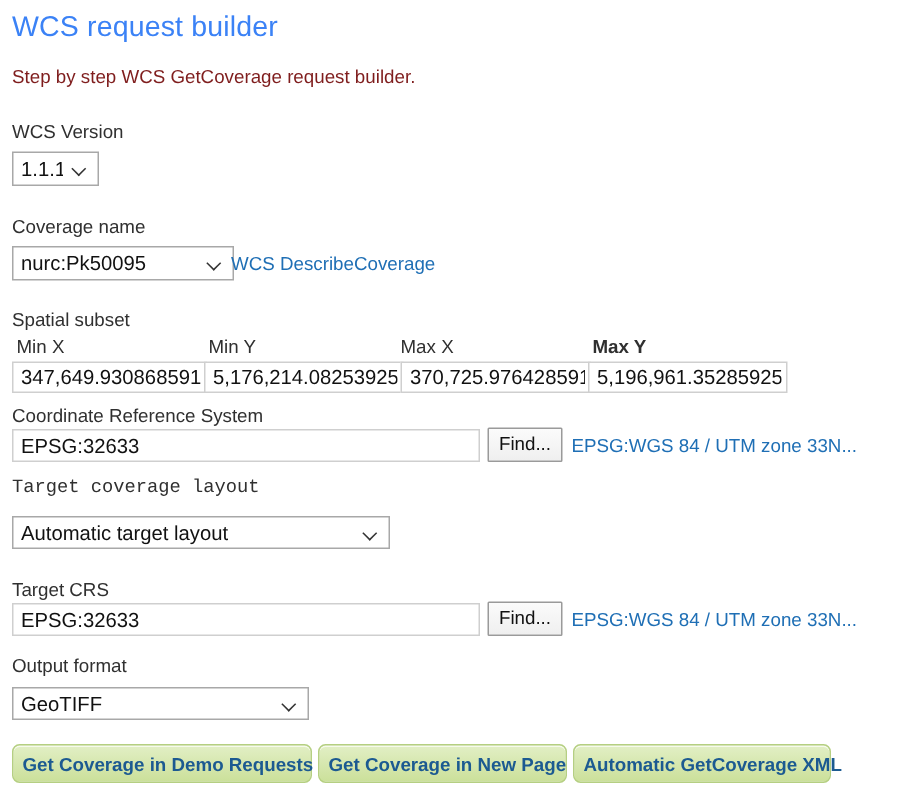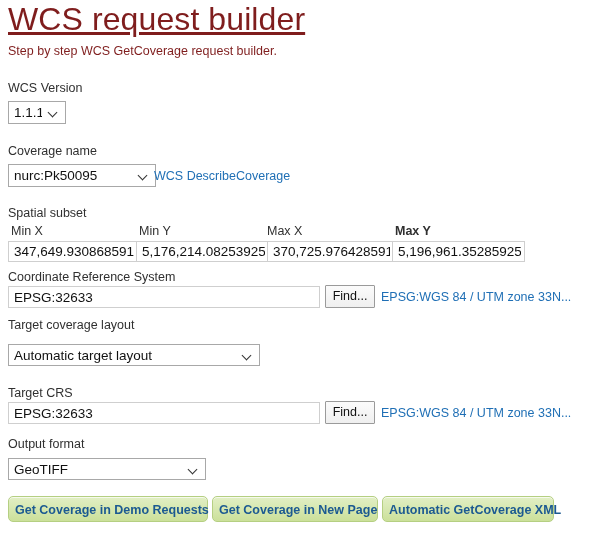--- a/index.html
+++ b/index.html
@@ -19,27 +19,26 @@
     position: relative;
     width: 600px;
     height: 540px;
     padding: 0;
     box-sizing: border-box;
   }
   .page-title {
     position: absolute;
     left: 8px;
     top: 4px;
-    font-size: 32px;
+    font-size: 19px;
     font-weight: normal;
-    color: #7f1d1d;
+    color: #3b82f6;
     letter-spacing: 0.1px;
     line-height: 30px;
     margin: 0;
-    text-decoration: underline;
   }
   .subtitle {
     position: absolute;
     left: 8px;
     top: 44px;
     font-size: 12.5px;
     color: #7f1d1d;
   }
   .field-label {
     position: absolute;
@@ -165,21 +164,21 @@
   <input class="ui-input" style="left: 8px; top: 241px; width: 130px; height: 21px;" value="347,649.93086859107">
   <input class="ui-input" style="left: 136px; top: 241px; width: 133px; height: 21px;" value="5,176,214.082539256">
   <input class="ui-input" style="left: 267px; top: 241px; width: 127px; height: 21px;" value="370,725.976428591">
   <input class="ui-input" style="left: 392px; top: 241px; width: 133px; height: 21px;" value="5,196,961.352859256">
 
   <div class="field-label" style="left:8px; top:270px;">Coordinate Reference System</div>
   <input class="ui-input" style="left: 8px; top: 286px; width: 312px; height: 22px;" value="EPSG:32633">
   <button class="find-btn" style="left:325px; top:285px; width:50px; height:23px;">Find...</button>
   <span class="link" style="left:381px; top:290px;">EPSG:WGS 84 / UTM zone 33N...</span>
 
-  <div class="field-label" style="left:8px; top:318px;">Target coverage layout</div>
+  <div class="field-label" style="left:8px; top:318px;font-family:Liberation Mono, monospace;">Target coverage layout</div>
   <div class="select-wrap" style="left:8px; top:344px; width:252px; height:22px;">
     <span class="sel-text">Automatic target layout</span>
     <span class="chev"></span>
   </div>
 
   <div class="field-label" style="left:8px; top:386px;">Target CRS</div>
   <input class="ui-input" style="left: 8px; top: 402px; width: 312px; height: 22px;" value="EPSG:32633">
   <button class="find-btn" style="left:325px; top:401px; width:50px; height:23px;">Find...</button>
   <span class="link" style="left:381px; top:406px;">EPSG:WGS 84 / UTM zone 33N...</span>
 

